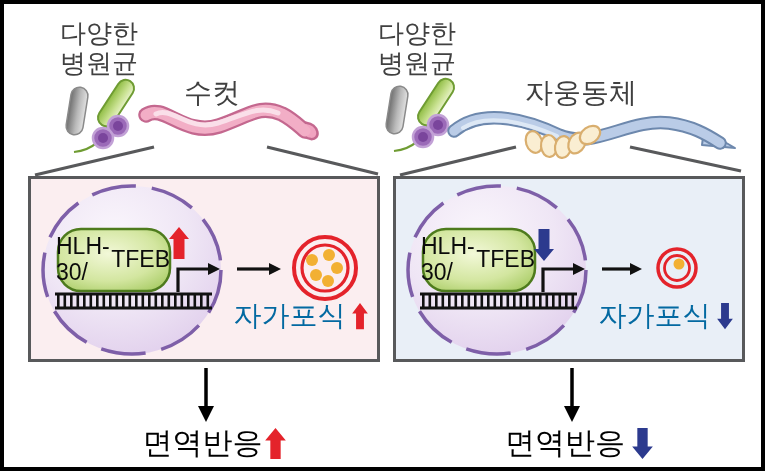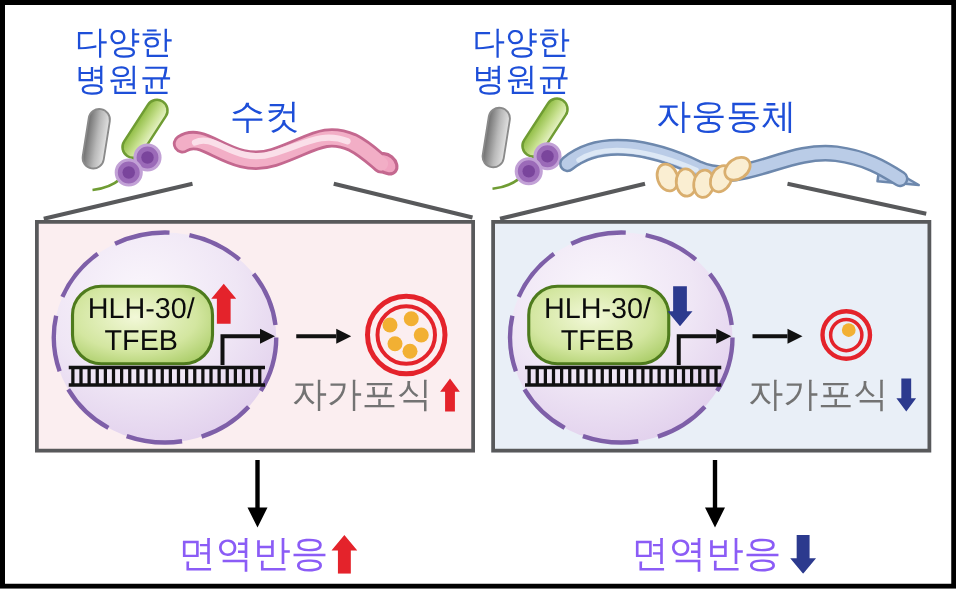--- a/index.html
+++ b/index.html
@@ -1,28 +1,28 @@
 <!DOCTYPE html>
 <html><head>
 <meta charset="utf-8">
 <style>
   html,body{margin:0;padding:0;background:#ffffff;font-family:"Liberation Sans",sans-serif;}
   .canvas{position:relative;width:765px;height:471px;box-sizing:border-box;border:4px solid #000;background:#fff;overflow:hidden;}
   .abs{position:absolute;}
-  .label{color:#1d4ed8;white-space:nowrap;}
+  .label{color:#404040;white-space:nowrap;}
   .center{text-align:center;}
   .pathogen-label{font-size:26px;line-height:30px;}
   .worm-label{font-size:28px;}
   .panel{position:absolute;top:172px;width:352px;height:186px;box-sizing:border-box;border:3px solid #58595b;}
   .panel-left{left:24px;background:#fbeef0;}
   .panel-right{left:389px;background:#e9eff7;}
   .panel svg.panel-art{position:absolute;left:0;top:0;}
-  .gene-text{position:absolute;left:25px;top:49px;width:114px;height:62px;display:flex;flex-direction:column;align-items:center;justify-content:center;font-size:23px;line-height:26px;color:#0b0b0b;}
-  .autophagy-row{position:absolute;left:192px;top:118px;width:156px;display:flex;align-items:center;justify-content:center;gap:5px;font-size:28px;color:#737373;}
-  .bottom-row{position:absolute;top:419px;display:flex;align-items:center;justify-content:center;font-size:30px;color:#8b5cf6;}
+  .gene-text{position:absolute;left:25px;top:49px;width:114px;height:62px;display:flex;flex-direction:row;align-items:center;justify-content:center;font-size:23px;line-height:26px;color:#0b0b0b;}
+  .autophagy-row{position:absolute;left:192px;top:118px;width:156px;display:flex;align-items:center;justify-content:center;gap:5px;font-size:28px;color:#0369a1;}
+  .bottom-row{position:absolute;top:419px;display:flex;align-items:center;justify-content:center;font-size:30px;color:#000000;}
   .bottom-left{left:125px;width:170px;gap:2px;}
   .bottom-right{left:490px;width:170px;gap:7px;}
   .arrow-glyph{display:block;}
 </style>
 </head>
 <body>
 
 <div class="canvas">
 
   <svg class="abs" style="left:0;top:0;" width="765" height="471" viewBox="0 0 765 471">

